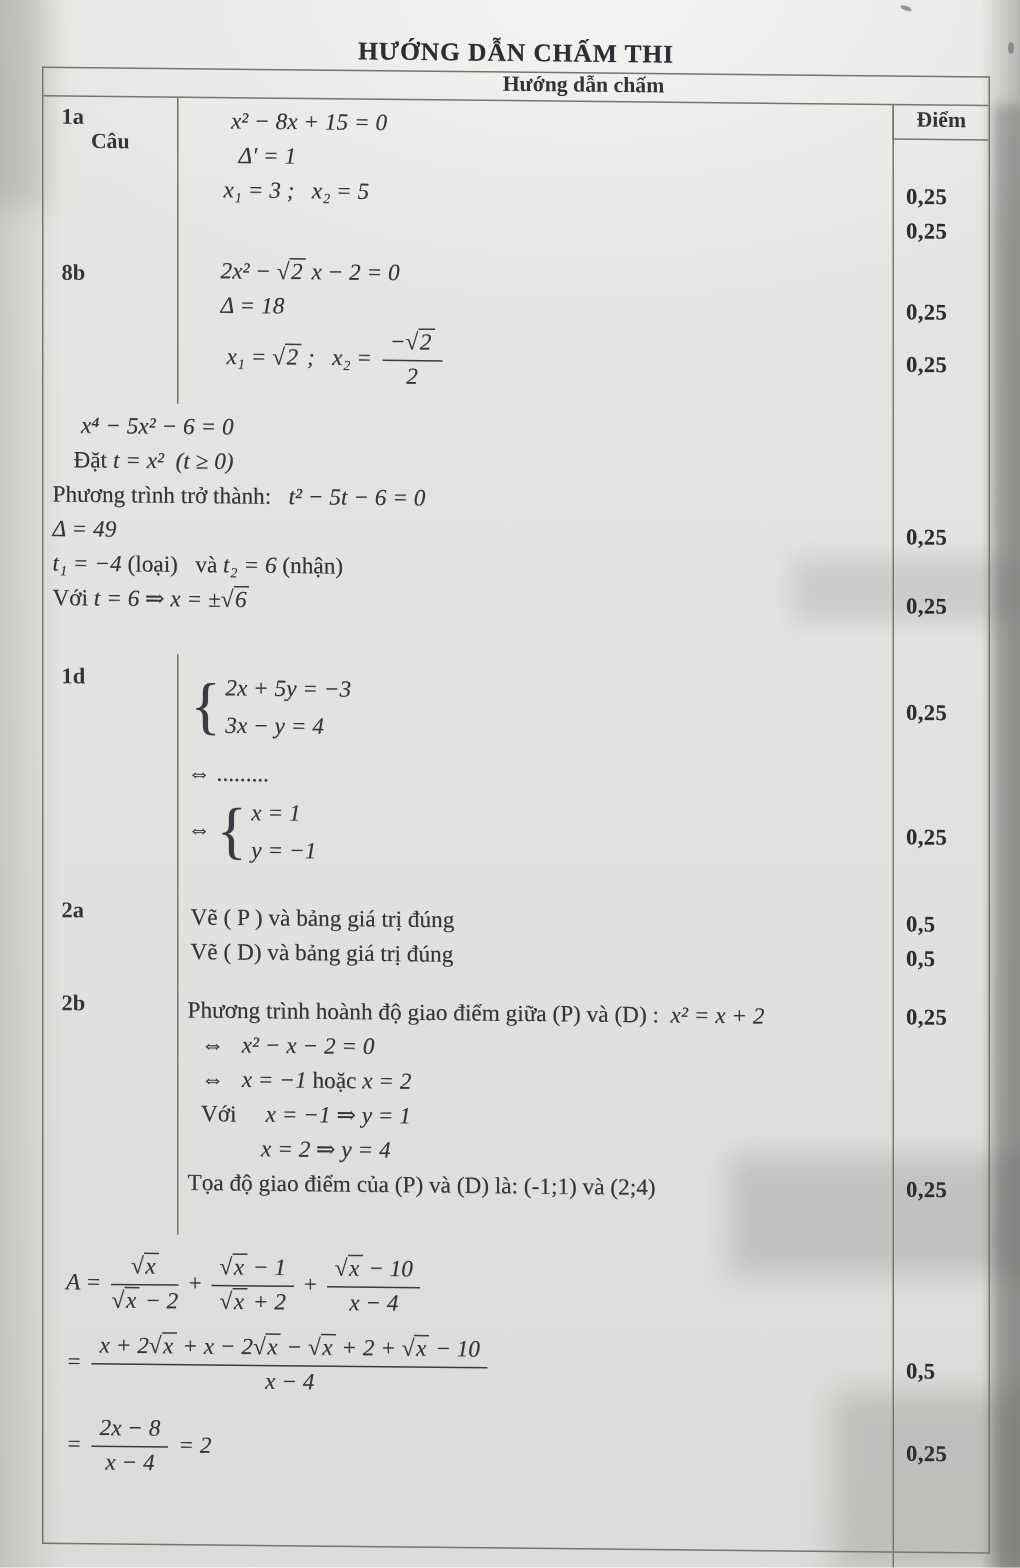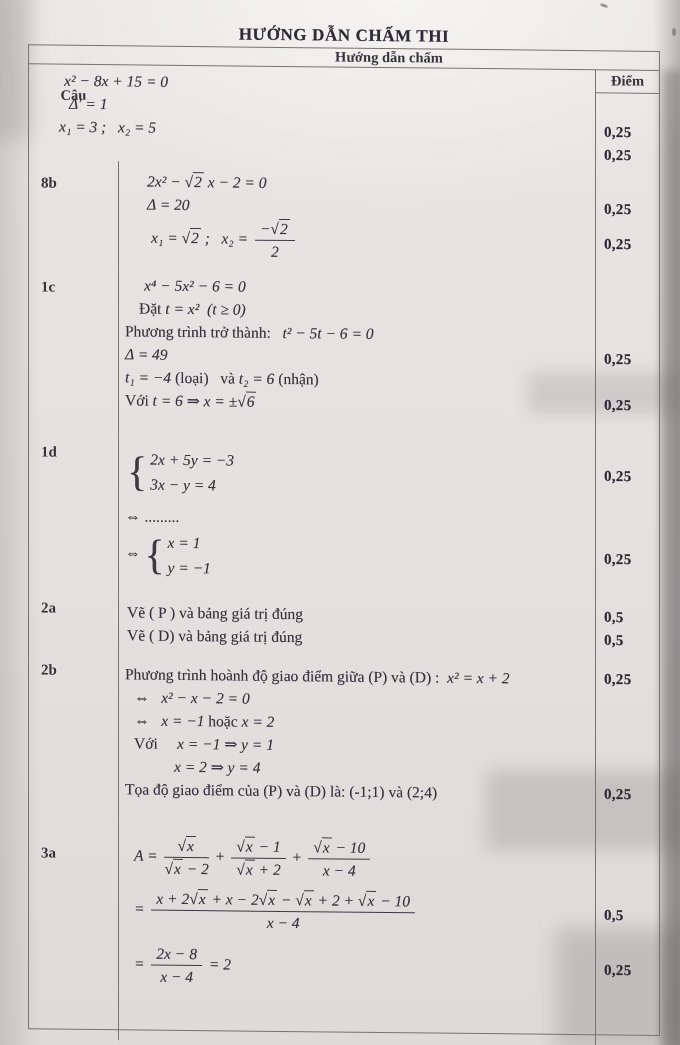--- a/index.html
+++ b/index.html
@@ -92,43 +92,43 @@
 <div class="doc">
   <div class="title">HƯỚNG DẪN CHẤM THI</div>
   <div class="gtable">
     <div class="hrow">
       <div class="hcau">Câu</div>
       <div class="hhd">Hướng dẫn chấm</div>
     </div>
     <div class="hdiem">Điểm</div>
     <div id="rows">
         <div class="row" style="min-height: 88px;">
+          <div class="cau" style="padding-top: 6px;">1a</div>
           <div class="content">
             <div class="line" style="margin-left: 29px; margin-top: 4px;"><span class="it">x² − 8x + 15 = 0</span></div>
             <div class="line" style="margin-left: 34px;"><span class="it">Δ′ = 1</span></div>
             <div class="line" style="margin-left: 24px;"><span class="it">x₁ = 3 ;   x₂ = 5</span></div>
             <div class="line"></div>
           </div>
           <div class="diem"></div>
           <div class="pt" style="top: 61.5px;">0,25</div>
           <div class="pt" style="top: 84.5px;">0,25</div>
         </div>
         <div class="row" style="min-height: 108px;">
           <div class="cau" style="padding-top: 14px;">8b</div>
           <div class="content">
             <div class="line" style="margin-left: 22px; margin-top: 8px;"><span class="it">2x² − <span class="sq">√<span class="sqv">2</span></span> x − 2 = 0</span></div>
-            <div class="line" style="margin-left: 22px;"><span class="it">Δ = 20</span></div>
+            <div class="line" style="margin-left: 22px;"><span class="it">Δ = 18</span></div>
             <div class="line" style="margin-left: 26px;"><span class="it">x₁ = <span class="sq">√<span class="sqv">2</span></span> ;   x₂ = </span><span class="frac"><span class="num">−<span class="sq">√<span class="sqv">2</span></span></span><span class="den">2</span></span></div>
           </div>
           <div class="diem"></div>
           <div class="pt" style="top: 42.5px;">0,25</div>
           <div class="pt" style="top: 77.5px;">0,25</div>
         </div>
         <div class="row" style="min-height: 167px;">
-          <div class="cau" style="padding-top: 10px;">1c</div>
           <div class="content">
             <div class="line" style="margin-left: 19px; margin-top: 4px;"><span class="it">x⁴ − 5x² − 6 = 0</span></div>
             <div class="line" style="margin-left: 14px;"><span class="up">Đặt </span><span class="it">t = x²  (t ≥ 0)</span></div>
             <div class="line"><span class="up">Phương trình trở thành:   </span><span class="it">t² − 5t − 6 = 0</span></div>
             <div class="line"><span class="it">Δ = 49</span></div>
             <div class="line"><span class="it">t₁ = −4 </span><span class="up">(loại)   và </span><span class="it">t₂ = 6 </span><span class="up">(nhận)</span></div>
             <div class="line"><span class="up">Với </span><span class="it">t = 6 ⇒ x = ±<span class="sq">√<span class="sqv">6</span></span></span></div>
           </div>
           <div class="diem"></div>
           <div class="pt" style="top: 84.5px;">0,25</div>
@@ -163,21 +163,20 @@
             <div class="line" style="margin-left: 9px;"><span class="up">⇔   </span><span class="it">x = −1</span><span class="up"> hoặc </span><span class="it">x = 2</span></div>
             <div class="line" style="margin-left: 9px;"><span class="up">Với     </span><span class="it">x = −1 ⇒ y = 1</span></div>
             <div class="line" style="margin-left: 49px;"><span class="it">x = 2 ⇒ y = 4</span></div>
             <div class="line"><span class="up">Tọa độ giao điểm của (P) và (D) là: (-1;1) và (2;4)</span></div>
           </div>
           <div class="diem"></div>
           <div class="pt" style="top: 17.5px;">0,25</div>
           <div class="pt" style="top: 132.5px;">0,25</div>
         </div>
         <div class="row" style="min-height: 217px;">
-          <div class="cau" style="padding-top: 22px;">3a</div>
           <div class="content">
             <div class="line" style="margin-left: 9px; margin-top: 10px;"><span class="it">A = </span><span class="frac"><span class="num"><span class="sq">√<span class="sqv">x</span></span></span><span class="den"><span class="sq">√<span class="sqv">x</span></span> − 2</span></span><span class="up"> + </span><span class="frac"><span class="num"><span class="sq">√<span class="sqv">x</span></span> − 1</span><span class="den"><span class="sq">√<span class="sqv">x</span></span> + 2</span></span><span class="up"> + </span><span class="frac"><span class="num"><span class="sq">√<span class="sqv">x</span></span> − 10</span><span class="den">x − 4</span></span></div>
             <div class="line" style="margin-left: 9px; margin-top: 6px;"><span class="it">= </span><span class="frac"><span class="num">x + 2<span class="sq">√<span class="sqv">x</span></span> + x − 2<span class="sq">√<span class="sqv">x</span></span> − <span class="sq">√<span class="sqv">x</span></span> + 2 + <span class="sq">√<span class="sqv">x</span></span> − 10</span><span class="den">x − 4</span></span></div>
             <div class="line" style="margin-left: 9px; margin-top: 8px;"><span class="it">= </span><span class="frac"><span class="num">2x − 8</span><span class="den">x − 4</span></span><span class="it"> = 2</span></div>
           </div>
           <div class="diem"></div>
           <div class="pt" style="top: 86.5px;">0,5</div>
           <div class="pt" style="top: 141.5px;">0,25</div>
         </div>
       </div>

